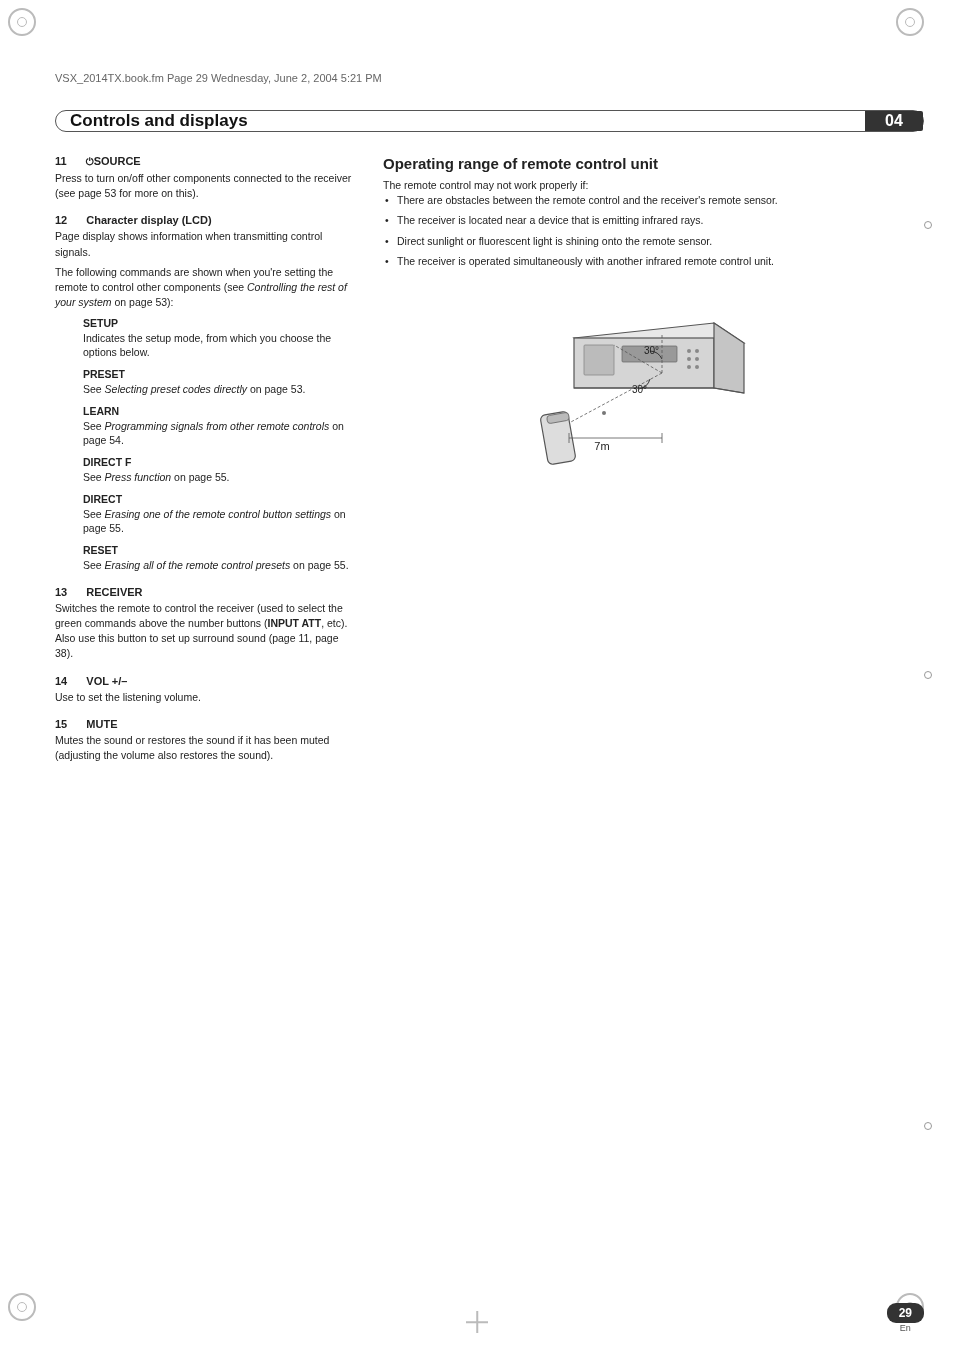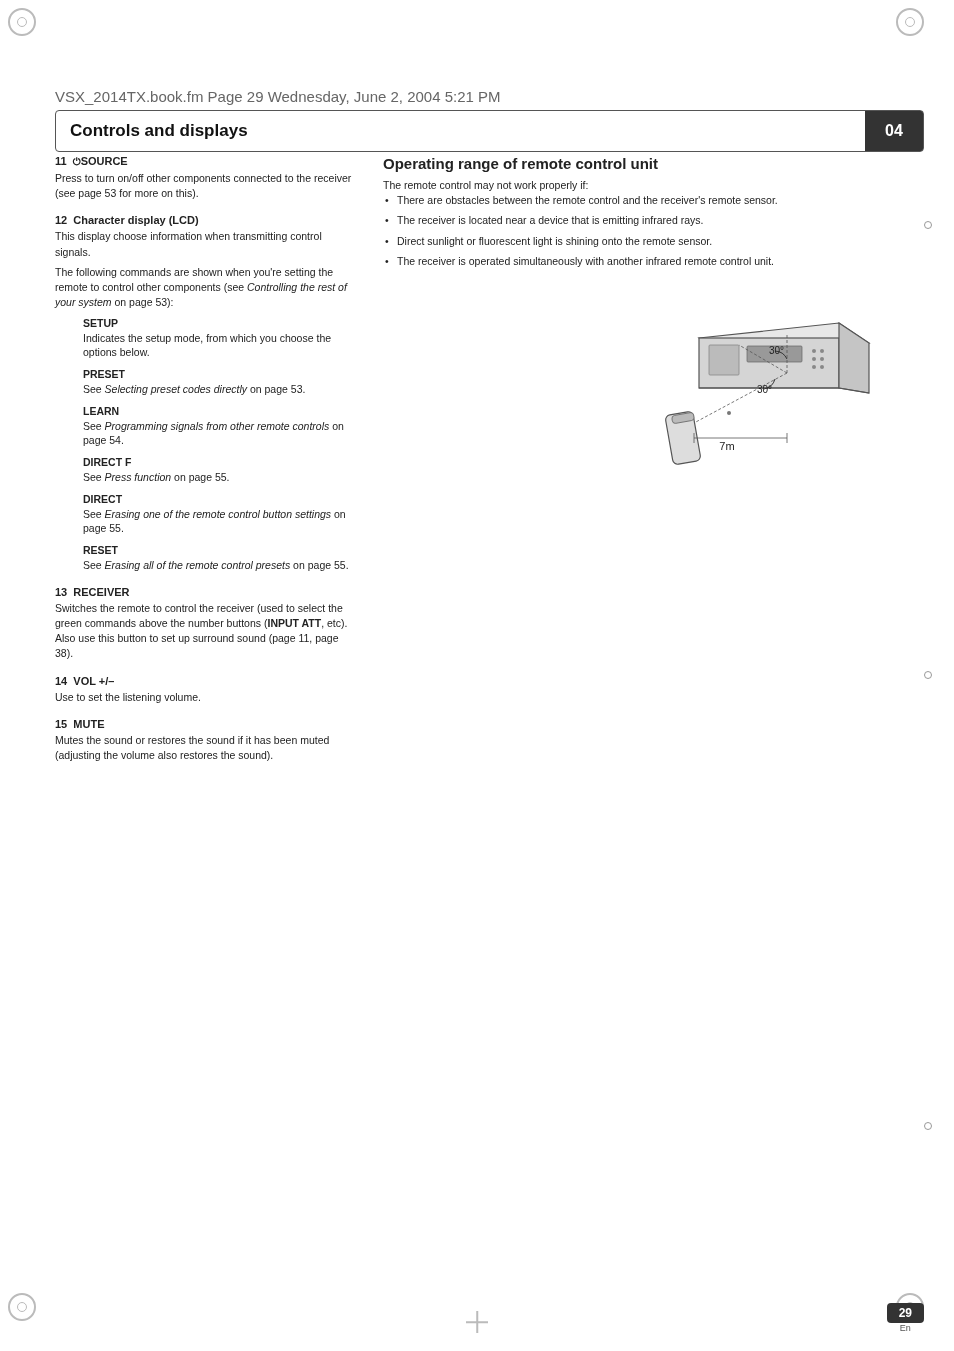--- a/index.html
+++ b/index.html
@@ -45,23 +45,23 @@
       border: 1.5px solid #999;
       border-radius: 50%;
     }
 
     
     .header-bar {
       position: absolute;
       top: 110px;
       left: 55px;
       right: 30px;
-      height: 42px;
+      height: 22px;
       border: 1.5px solid #555;
-      border-radius: 4px;
+      border-radius: 12px;
       display: flex;
       align-items: center;
       justify-content: space-between;
       background: #fff;
     }
     .header-title {
       font-size: 17px;
       font-weight: bold;
       padding-left: 14px;
       color: #111;
@@ -76,23 +76,23 @@
       display: flex;
       align-items: center;
       border-radius: 0 2px 2px 0;
       min-width: 58px;
       justify-content: center;
     }
 
     
     .meta-line {
       position: absolute;
-      top: 88px;
+      top: 72px;
       left: 55px;
-      font-size: 15px;
+      font-size: 11px;
       color: #666;
       text-align: center;
     }
 
     
     .content-area {
       position: absolute;
       top: 155px;
       left: 55px;
       right: 30px;
@@ -112,21 +112,21 @@
     
     .section {
       margin-bottom: 13px;
     }
     .section-heading {
       font-weight: bold;
       font-size: 11px;
       margin-bottom: 3px;
     }
     .section-heading .num {
-      margin-right: 3px;
+      margin-right: 16px;
     }
     .section-heading .power-symbol {
       font-size: 10px;
     }
     .section-body {
       font-size: 10.5px;
       line-height: 1.45;
       color: #222;
     }
 
@@ -173,21 +173,21 @@
       content: "•";
       position: absolute;
       left: 2px;
       top: 0;
     }
 
     
     .diagram-area {
       margin-top: 8px;
       display: flex;
-      justify-content: flex-end;
+      justify-content: center;
       align-items: center;
       text-decoration: underline;
     }
 
     
     .remote-diagram {
       width: 290px;
       height: 200px;
     }
 
@@ -200,21 +200,21 @@
       display: flex;
       justify-content: space-between;
       align-items: flex-end;
     }
     .page-number-box {
       background: #333;
       color: #fff;
       font-size: 12px;
       font-weight: bold;
       padding: 3px 12px;
-      border-radius: 4px;
+      border-radius: 9px;
     }
     .lang-label {
       font-size: 9px;
       color: #555;
     }
 
     
     .bottom-center-decoration {
       position: absolute;
       bottom: 18px;
@@ -303,21 +303,21 @@
         Press to turn on/off other components connected to the receiver (see page 53 for more on this).
       </div>
     </div>
 
     <div class="section">
       <div class="section-heading">
         <span class="num">12</span>
         <span>Character display (LCD)</span>
       </div>
       <div class="section-body">
-        This display choose information when transmitting control signals.
+        Page display shows information when transmitting control signals.
       </div>
       <div class="section-body" style="margin-top:5px;">
         The following commands are shown when you're setting the remote to control other components (see <span class="italic">Controlling the rest of your system</span> on page 53):
       </div>
 
       <div class="sub-sections">
         <div class="sub-section">
           <div class="sub-heading">SETUP</div>
           <div class="sub-body">Indicates the setup mode, from which you choose the options below.</div>
         </div>

